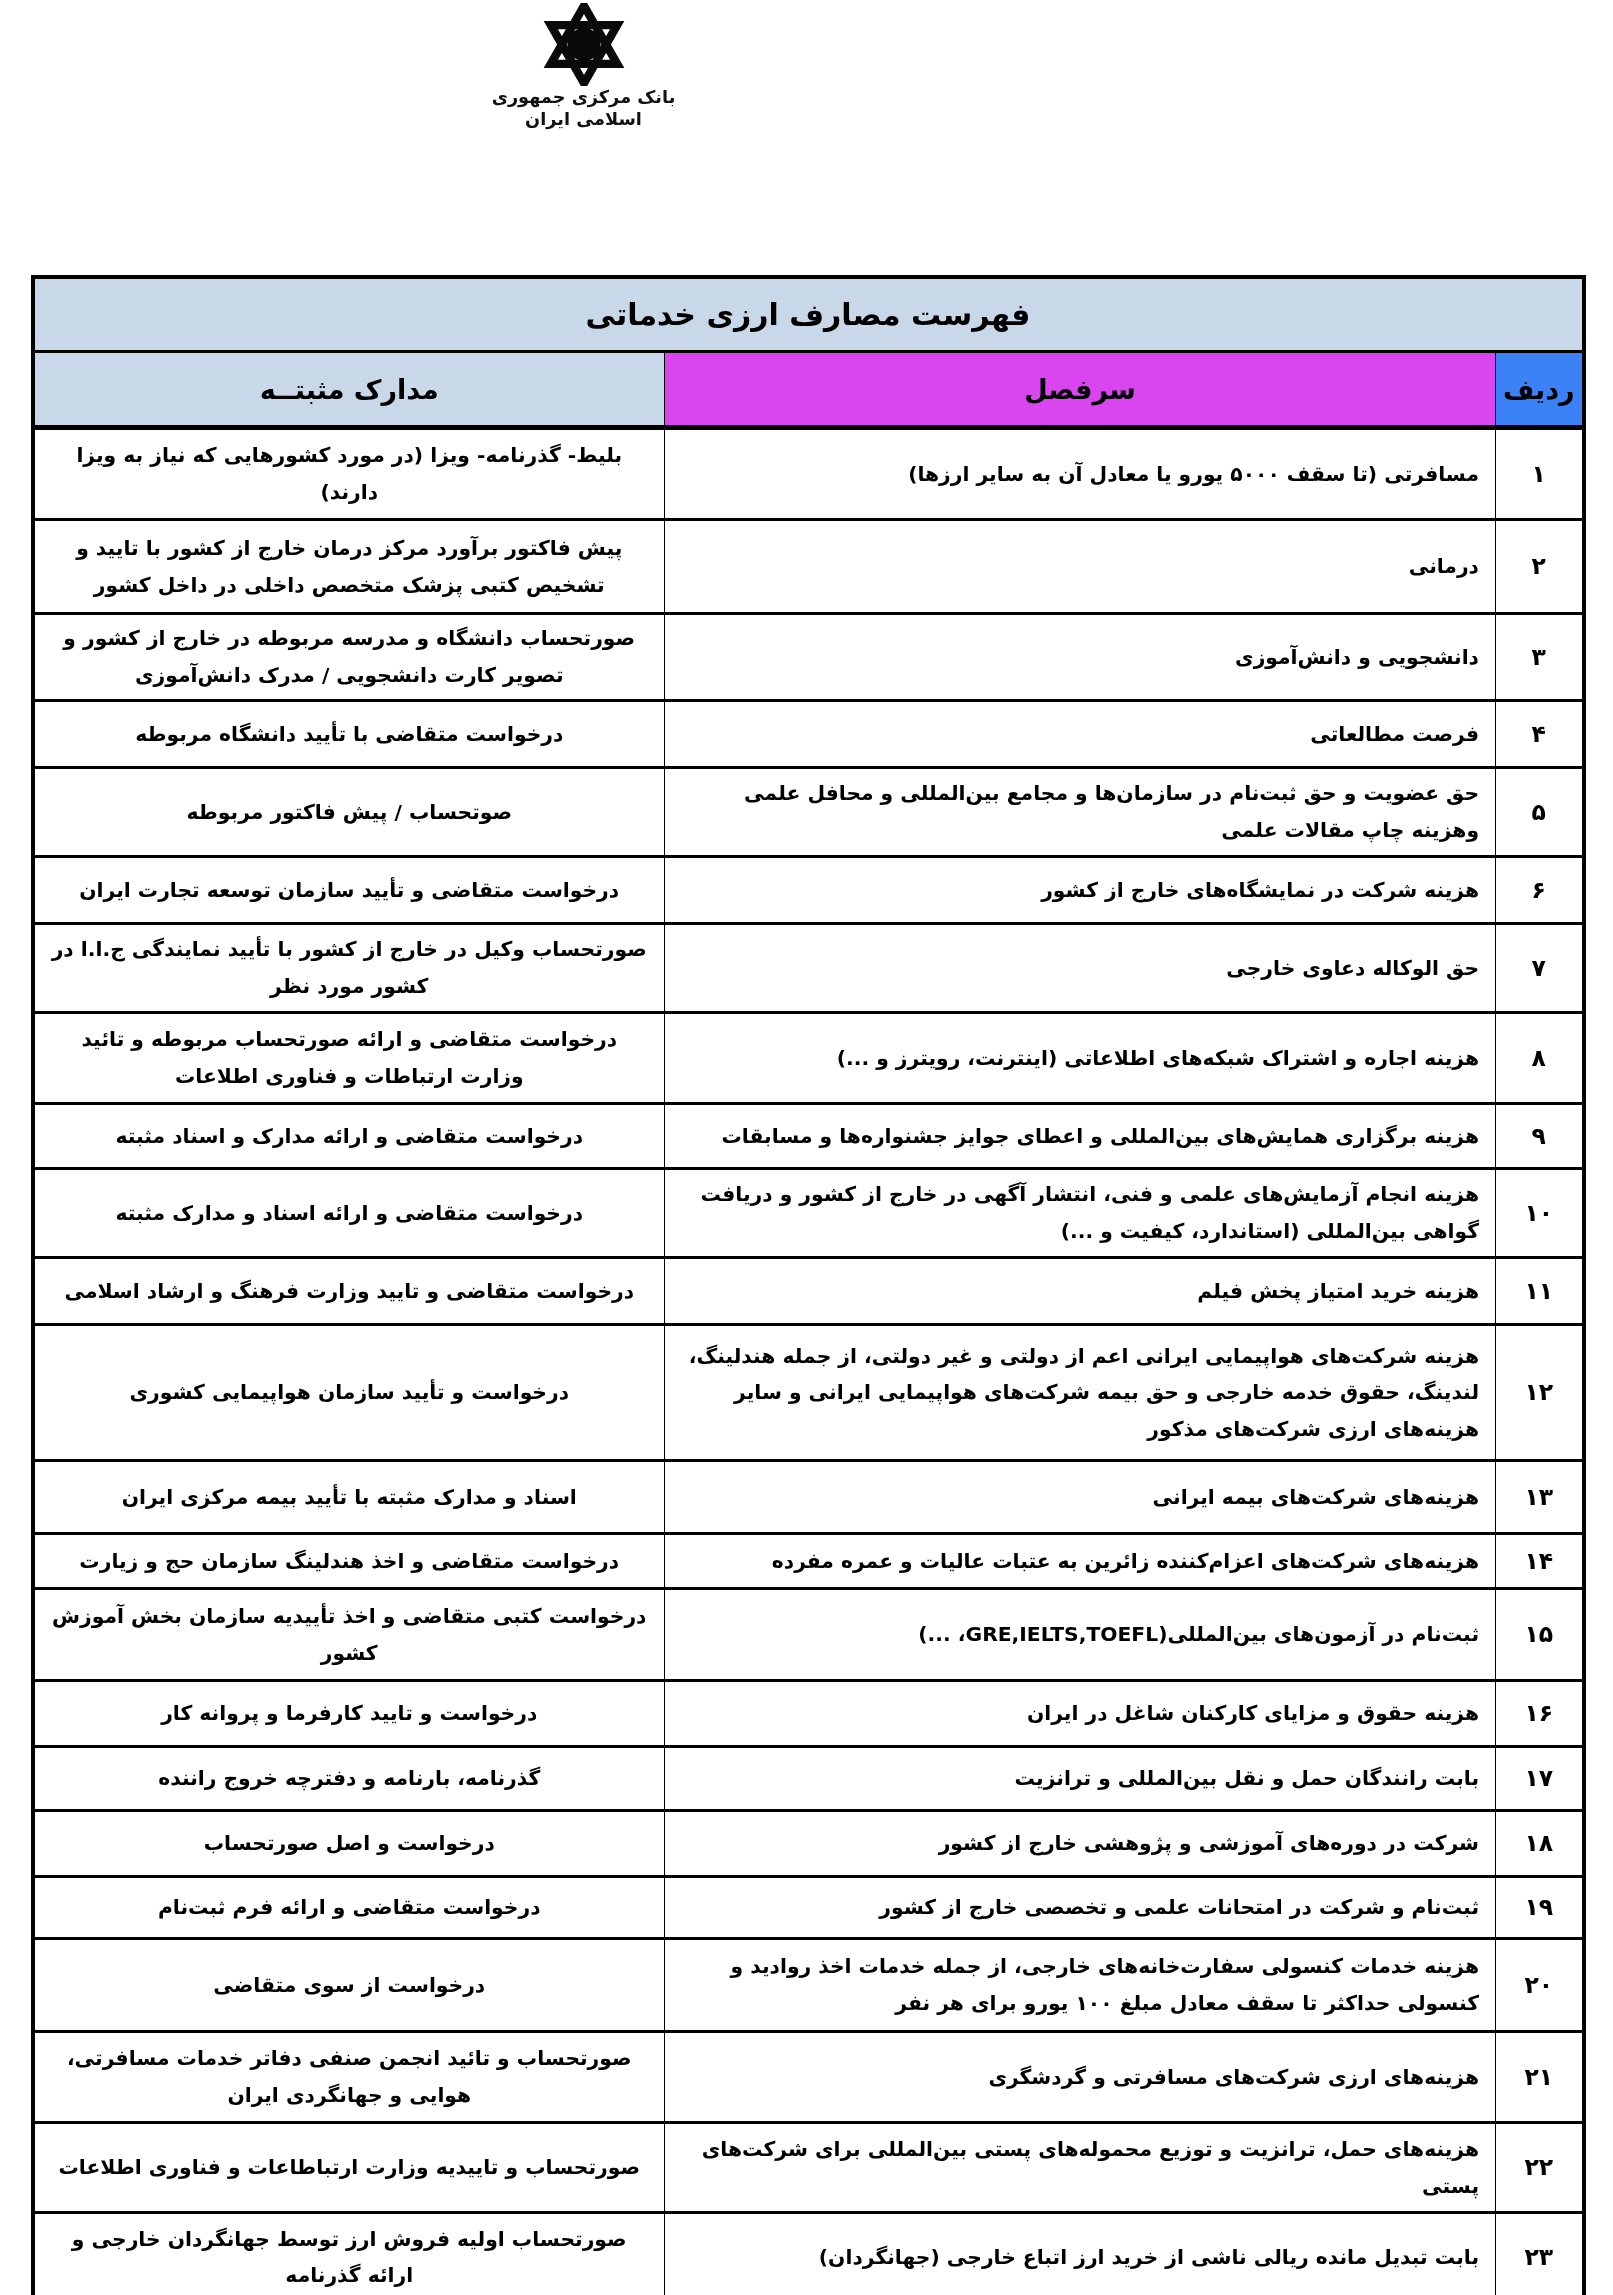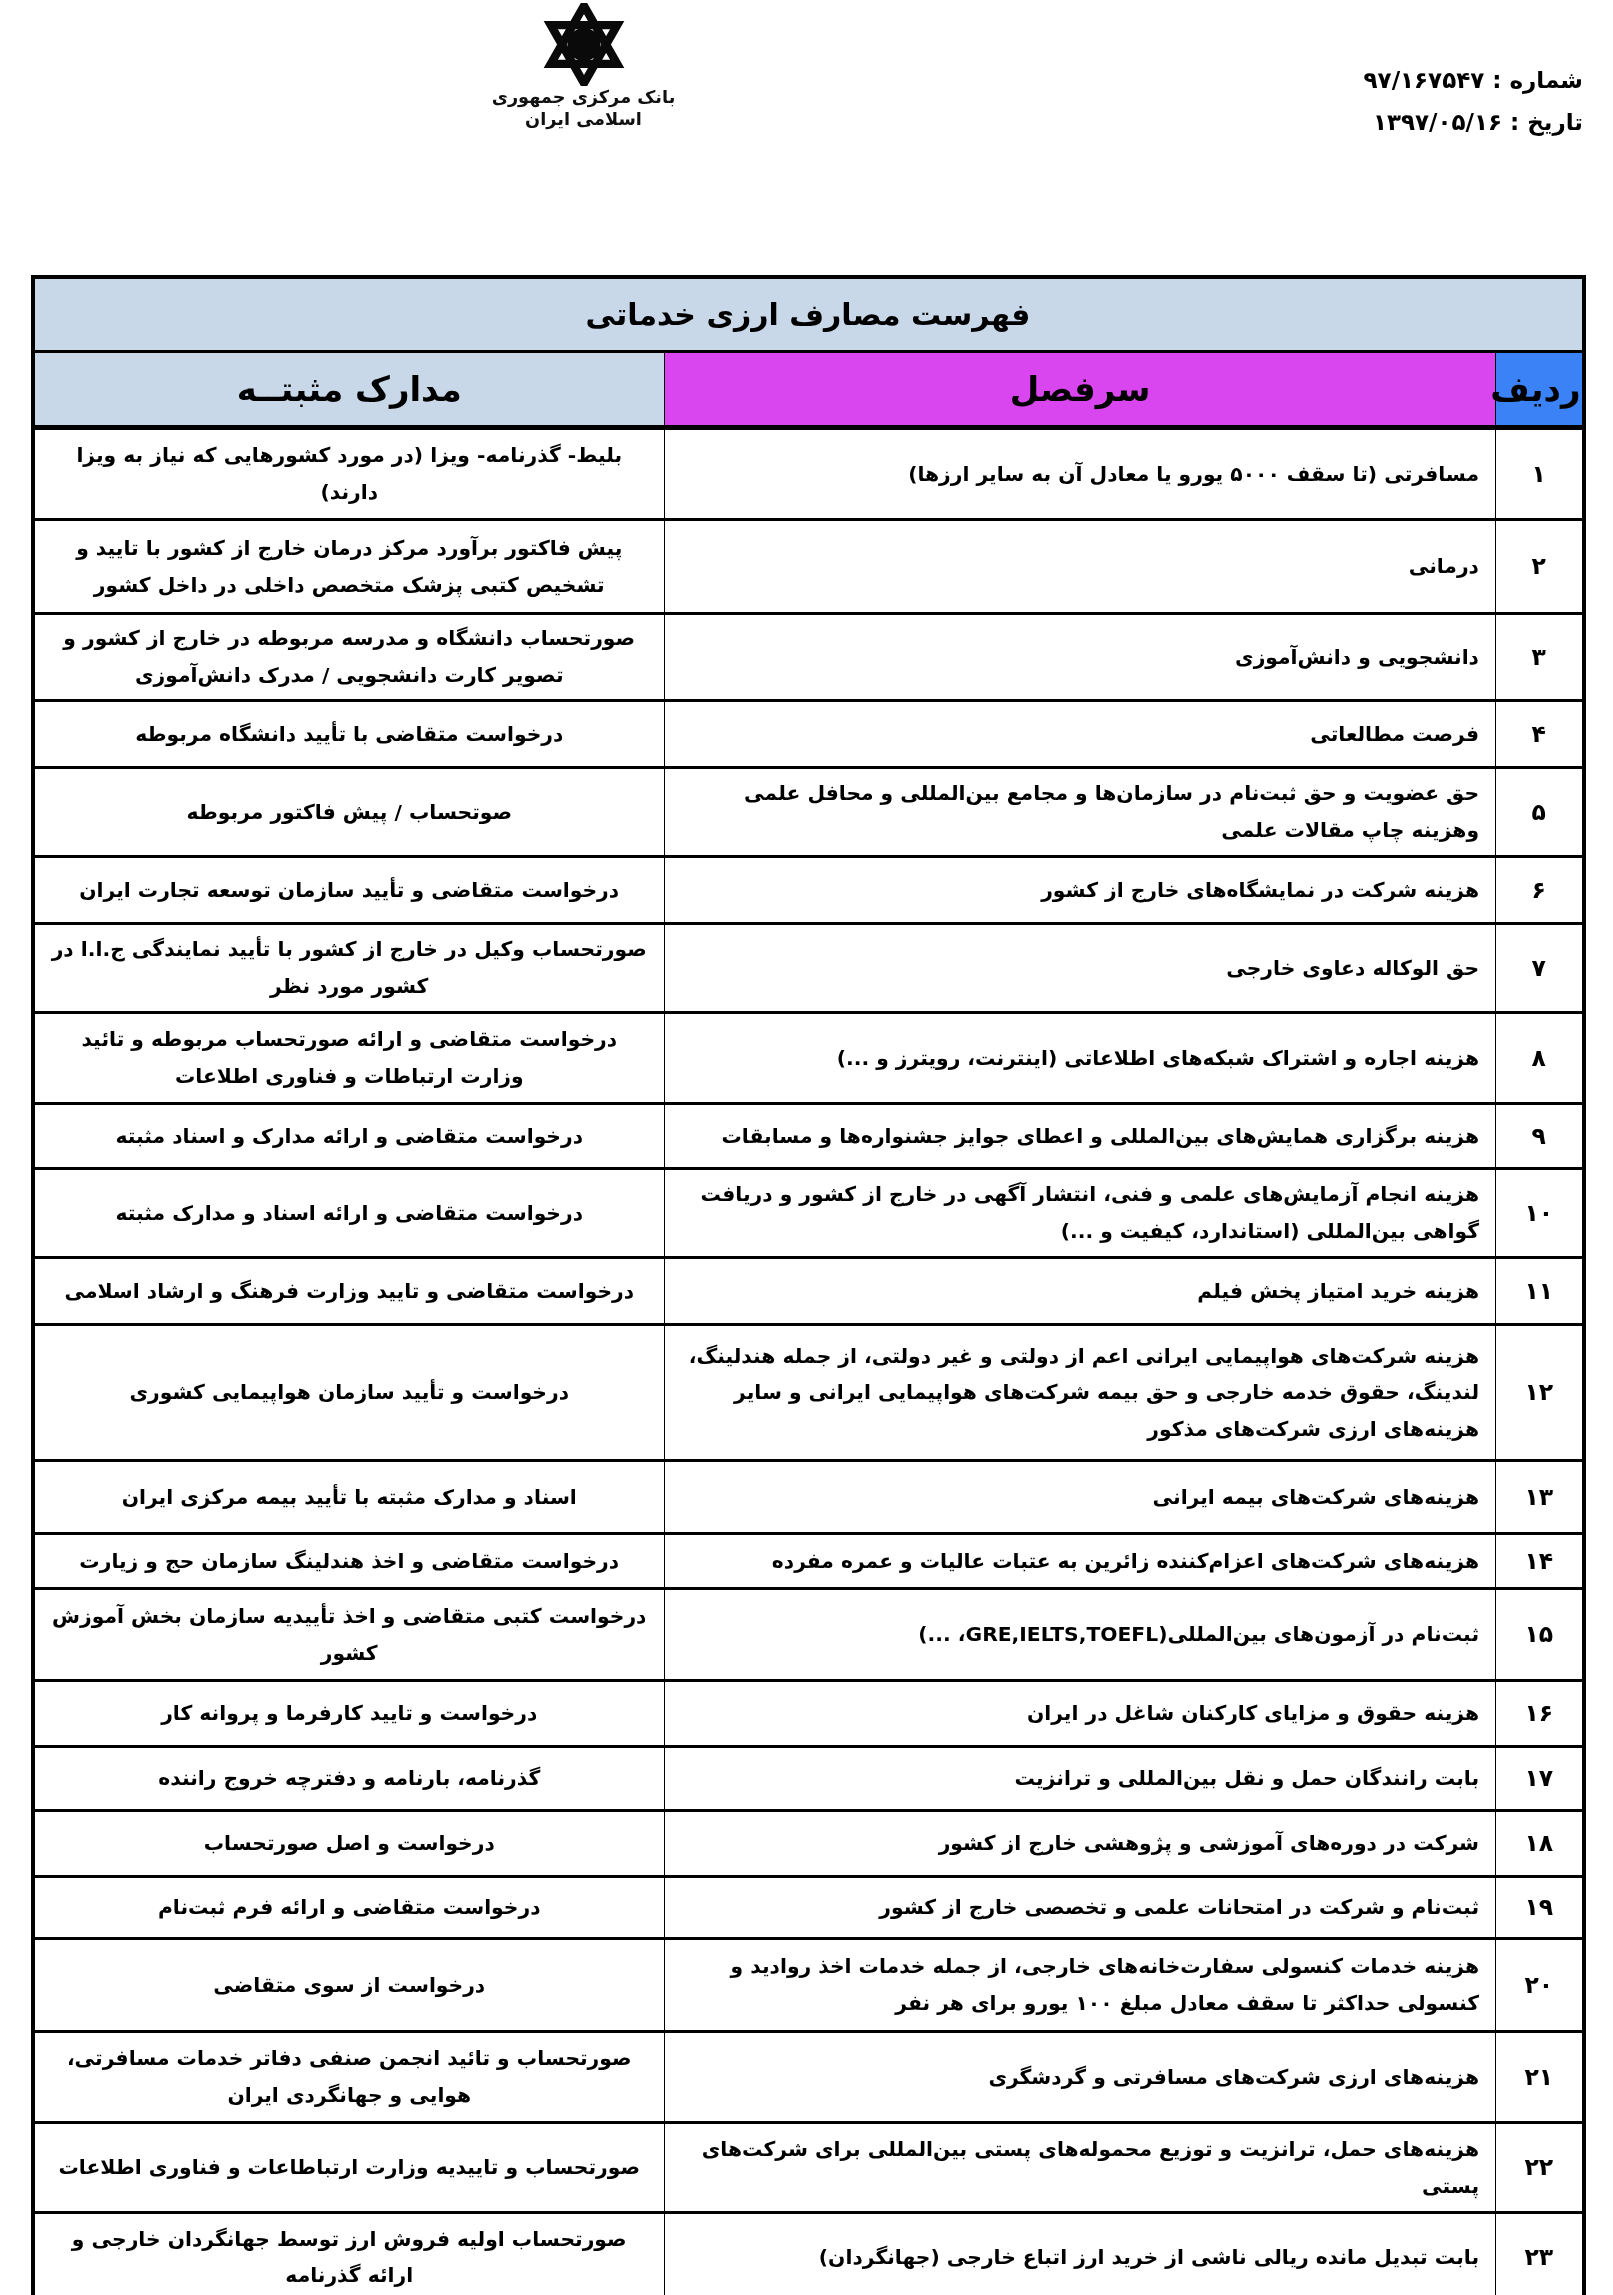--- a/index.html
+++ b/index.html
@@ -26,21 +26,21 @@
     position:absolute;left:30.5px;top:275px;width:1550px;
     border-collapse:collapse;table-layout:fixed;direction:rtl;
     border:4.8px solid #000;background:#fff;
   }
   .main-table th,.main-table td{border:1.6px solid #000;color:#000;}
   .title-row th{
     height:69px;font-size:30px;font-weight:bold;text-align:center;
     border-bottom:3.7px solid #000;
   }
   .header-row th{
-    height:70px;font-size:34px;font-weight:bold;text-align:center;
+    height:70px;font-size:27px;font-weight:bold;text-align:center;
     border-bottom:5.9px solid #000;
   }
   .main-table td{
     vertical-align:middle;font-size:20.3px;font-weight:bold;line-height:1.8;
     border-top-width:3.7px;border-bottom-width:3.7px;
   }
   td.num-cell{text-align:center;font-size:23.5px;}
   td.cat-cell{text-align:right;padding:4.3px 16px 4.3px 11.8px;}
   td.docs-cell{text-align:center;padding:4.3px 13px;}
 </style>
@@ -51,24 +51,20 @@
 
   <div class="logo-block">
     <svg viewBox="0 0 120 120" width="90" height="83" aria-hidden="true">
       <polygon points="60,4 108,88 12,88" fill="none" stroke="#0a0a0a" stroke-width="12"></polygon>
       <polygon points="60,116 12,32 108,32" fill="none" stroke="#0a0a0a" stroke-width="12"></polygon>
       <circle cx="60" cy="60" r="24" fill="#0a0a0a"></circle>
     </svg>
     <div class="logo-caption">بانک مرکزی جمهوری اسلامی ایران</div>
   </div>
 
-  <div class="letterhead-meta">
-    <div>شماره : ۹۷/۱۶۷۵۴۷</div>
-    <div>تاریخ : ۱۳۹۷/۰۵/۱۶</div>
-  </div>
 
   <table class="main-table">
     <colgroup>
       <col style="width:88px">
       <col style="width:831px">
       <col style="width:632px">
     </colgroup>
     <thead>
       <tr class="title-row">
         <th colspan="3" style="background: rgb(201, 216, 232);">فهرست مصارف ارزی خدماتی</th>

